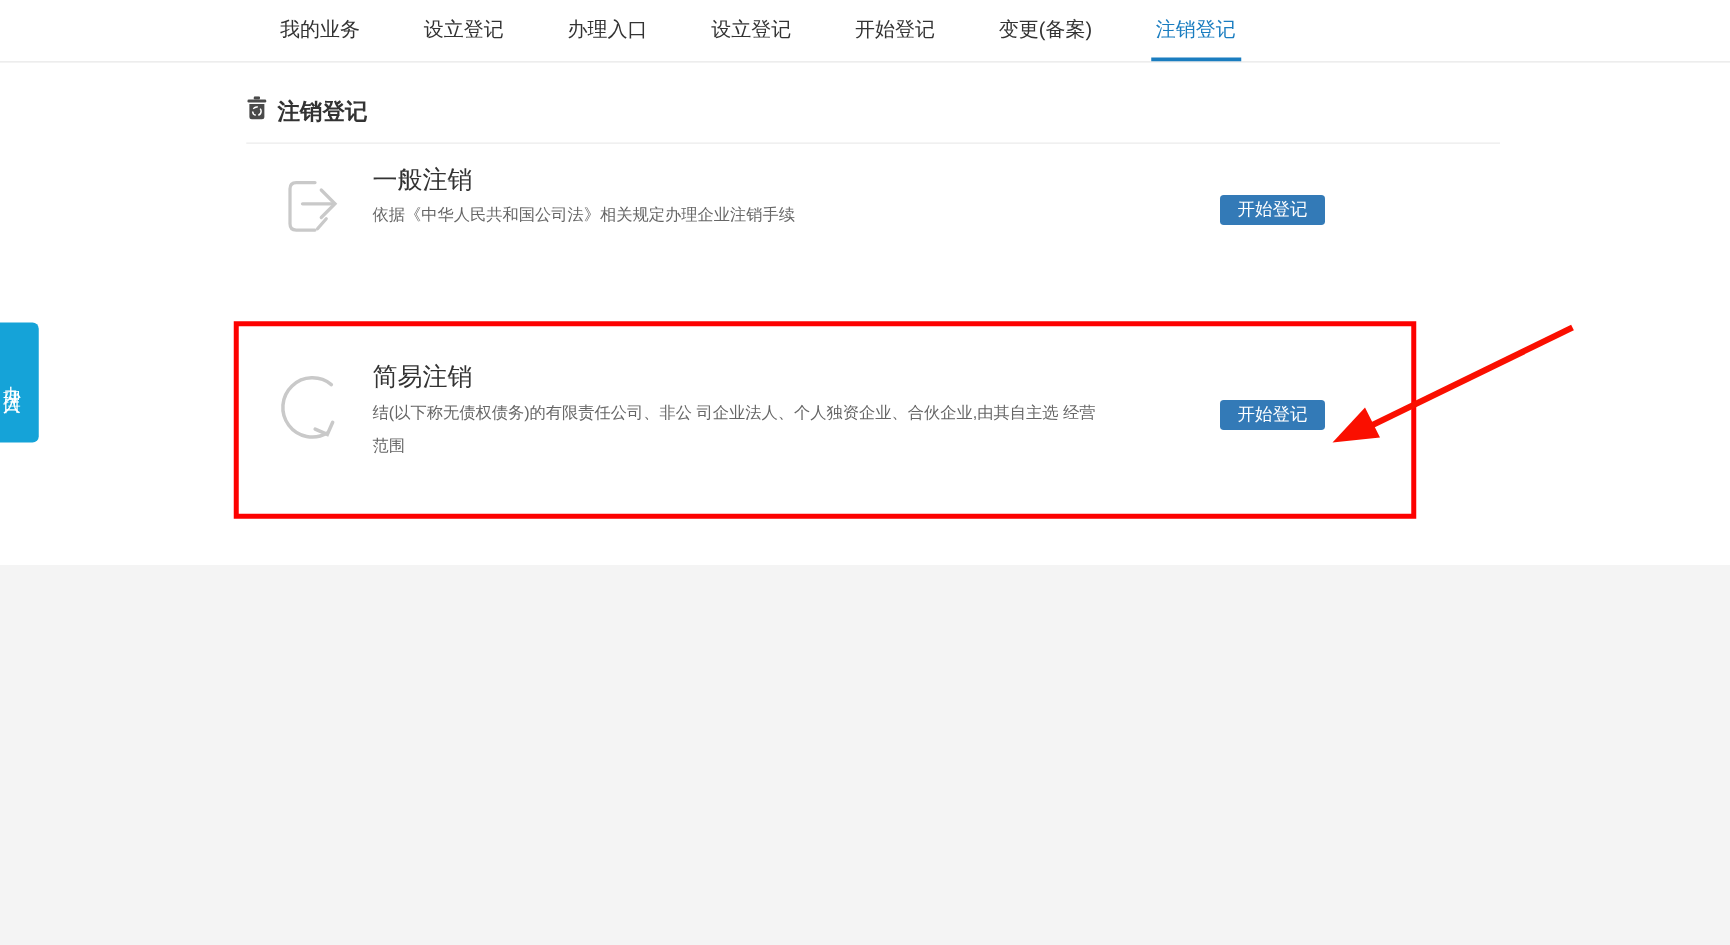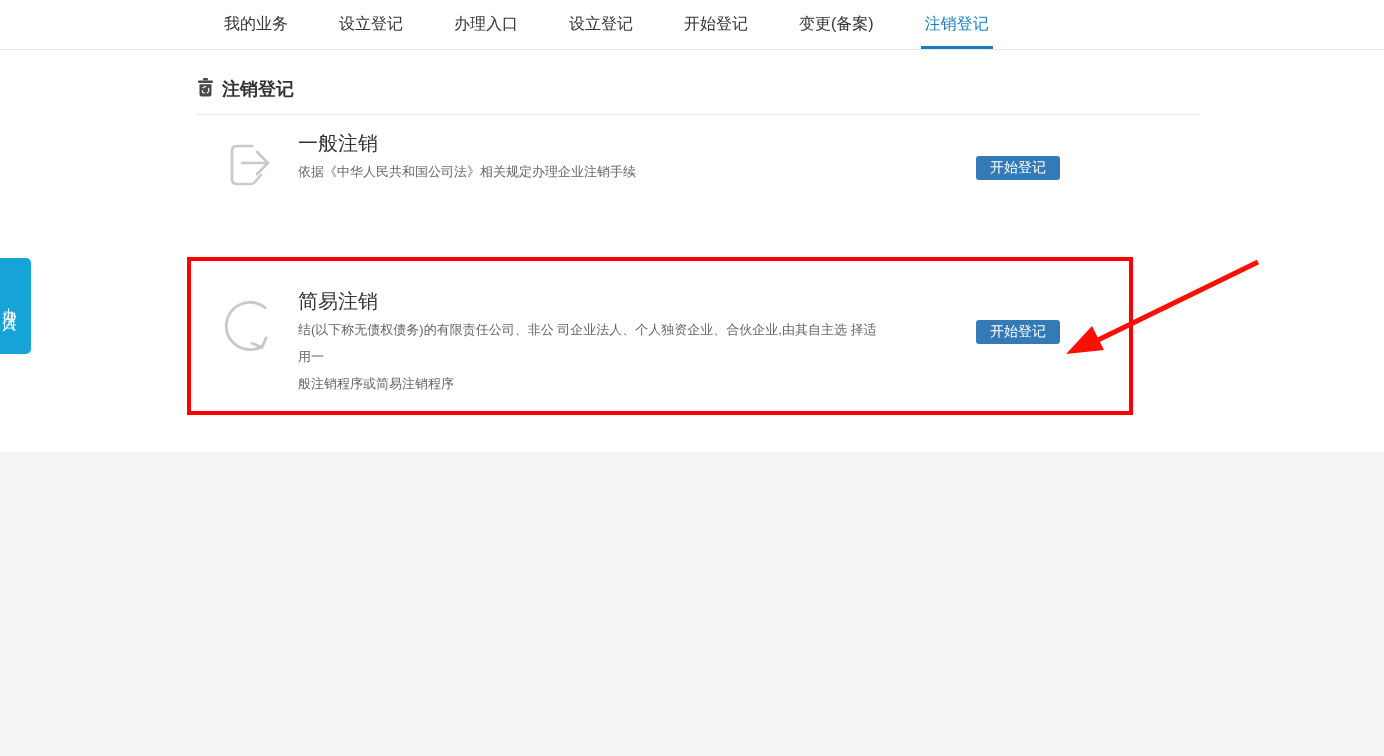--- a/index.html
+++ b/index.html
@@ -93,22 +93,21 @@
 
   <div class="hl-box"></div>
   <div class="icon-big svc2-icon">
     <svg width="56" height="56" viewBox="0 0 52 52" fill="none" stroke="#c9c9c9" stroke-width="2.6" stroke-linecap="round">
       <path d="M40 9 A22 22 0 1 0 37 45"></path>
       <path d="M41 37 L37 46 L28 42"></path>
     </svg>
   </div>
   <div class="svc2-title svc-title">简易注销</div>
   <div class="svc2-desc svc-desc">
-    <div>结(以下称无债权债务)的有限责任公司、非公 司企业法人、个人独资企业、合伙企业,由其自主选 择适用一</div>
-    <div>般注销程序或简易注销程序</div>
+    <div>结(以下称无债权债务)的有限责任公司、非公 司企业法人、个人独资企业、合伙企业,由其自主选 经营范围</div>
   </div>
   <button class="btn svc2-btn">开始登记</button>
 
   <div class="red-arrow">
     <svg width="212" height="112" viewBox="0 0 212 112">
       <line x1="202" y1="8" x2="42" y2="86" stroke="#fa0f00" stroke-width="5"></line>
       <polygon points="10,100 36,72 48,96" fill="#fa0f00"></polygon>
     </svg>
   </div>
 

